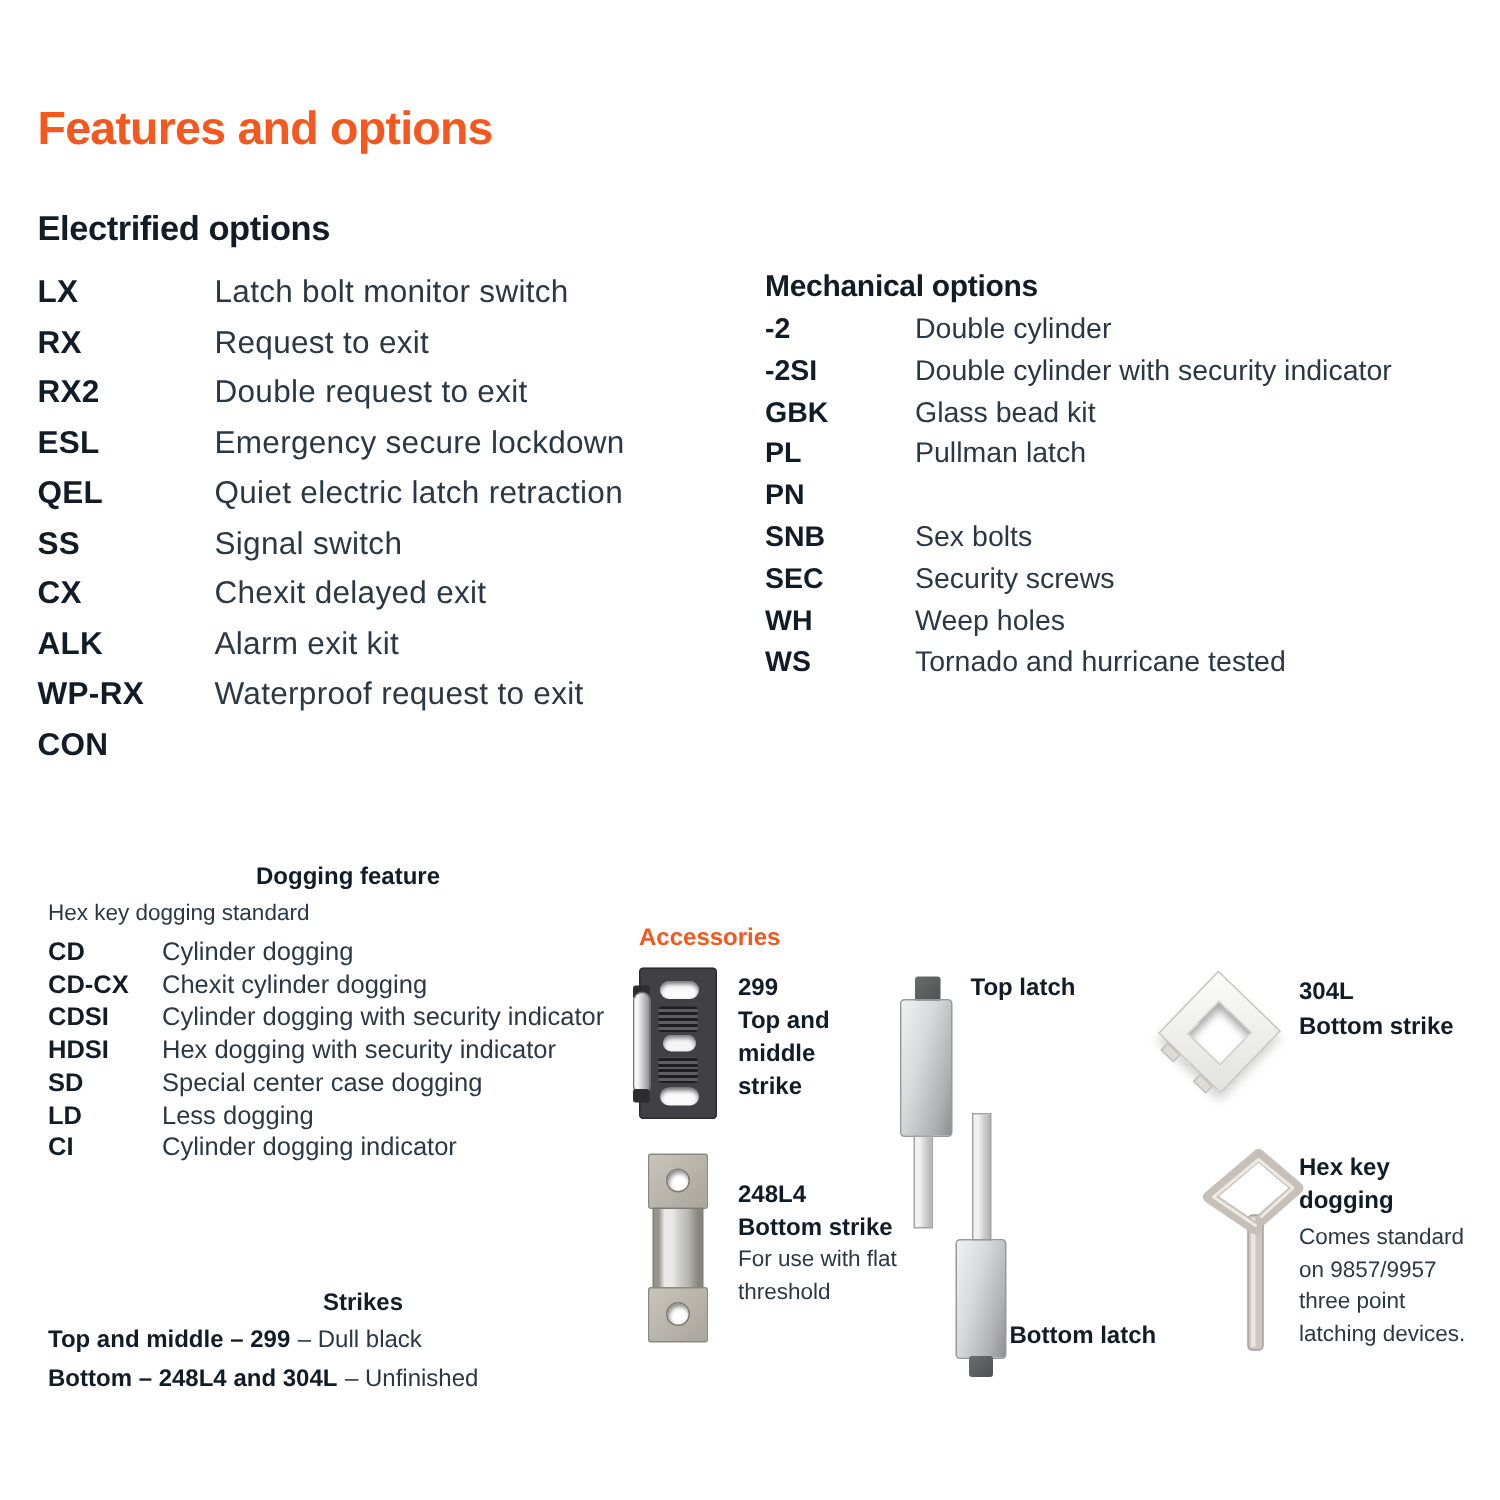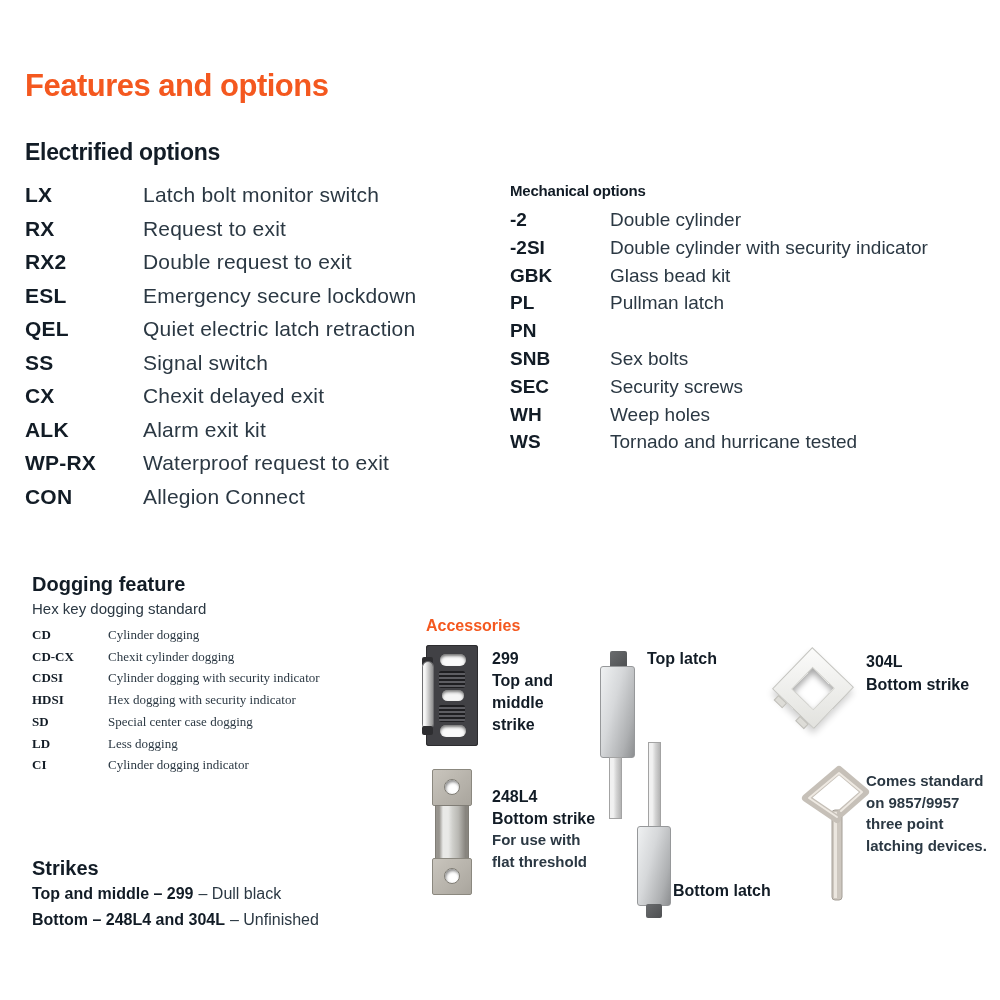--- a/index.html
+++ b/index.html
@@ -32,45 +32,45 @@
   
   .def-row{display:flex;}
   .def-row .term{font-weight:700;color:var(--heading);flex:none;}
   .def-row .desc{color:var(--body);}
 
   .list-lg{left:25px;top:178px;width:480px;}
   .list-lg .def-row{line-height:33.5px;font-size:21px;letter-spacing:0.2px;}
   .list-lg .term{width:118px;}
 
   .mech-block{left:510px;top:176px;width:485px;}
-  .mech-heading{font-size:15px;font-weight:700;color:var(--heading);line-height:30px;letter-spacing:-0.2px;}
+  .mech-heading{font-size:20px;font-weight:700;color:var(--heading);line-height:30px;letter-spacing:-0.2px;}
   .list-md .def-row{line-height:27.8px;font-size:19px;}
   .list-md .term{width:100px;}
 
   
   .dogging-block{left:32px;top:574px;width:400px;}
-  .sub-heading{font-size:20px;font-weight:700;color:var(--heading);line-height:21px;}
+  .sub-heading{font-size:16px;font-weight:700;color:var(--heading);line-height:21px;text-align:center;}
   .plain-text{font-size:15px;line-height:20px;margin-top:4px;color:var(--body);}
   .dogging-options-heading{margin-top:20px;}
   .list-sm{margin-top:5px;}
-  .list-sm .def-row{line-height:21.7px;font-size:13px;font-family:Liberation Serif, serif;}
+  .list-sm .def-row{line-height:21.7px;font-size:17px;}
   .list-sm .term{width:76px;}
 
   .strikes-block{left:32px;top:858px;width:420px;}
   .strike-line{font-size:16px;line-height:26px;color:var(--body);}
   .strike-line .bold{font-weight:700;color:var(--heading);margin-right:5px;}
   .strikes-block .sub-heading{margin-bottom:2px;}
 
   
   .accessories-heading{
     left:426px;top:617px;
     font-size:16px;font-weight:700;color:var(--accent);
   }
   .acc-label{font-size:16px;font-weight:700;color:var(--heading);line-height:22px;}
-  .acc-note{font-size:15px;font-weight:700;color:var(--body);line-height:21.5px;}
+  .acc-note{font-size:15px;font-weight:400;color:var(--body);line-height:21.5px;}
 
   .label-299{left:492px;top:648px;width:84px;}
   .label-top-latch{left:647px;top:648px;width:120px;}
   .label-304l{left:866px;top:650px;width:132px;line-height:23px;}
   .label-248l4{left:492px;top:786px;width:112px;line-height:21.5px;}
   .label-bottom-latch{left:673px;top:880px;width:140px;}
   .label-hexkey{left:866px;top:768px;width:124px;}
   .label-hexkey .acc-note{margin-top:2px;}
 
   
@@ -168,21 +168,20 @@
       <span class="desc">Alarm exit kit</span>
     </div>
 
     <div class="def-row">
       <span class="term">WP-RX</span>
       <span class="desc">Waterproof request to exit</span>
     </div>
 
     <div class="def-row">
       <span class="term">CON</span>
-      <span class="desc">Allegion Connect</span>
     </div>
   </div>
 
 <div class="abs mech-block">
   <h3 class="mech-heading">Mechanical options</h3>
   <div class="list-md">
 
       <div class="def-row">
         <span class="term">-2</span>
         <span class="desc">Double cylinder</span>
@@ -343,14 +342,15 @@
 
 <div class="abs g-hexkey">
   <svg width="75" height="142" viewBox="0 0 75 142">
     <rect x="35" y="48" width="10" height="90" rx="3" fill="#cdc7bf" stroke="#a49e96" stroke-width="1"></rect>
     <rect x="37" y="50" width="3" height="86" fill="#ebe6df"></rect>
     <path d="M40 57 L9 36 L42 8 L68 30 L44 51" fill="none" stroke="#c6c0b8" stroke-width="8" stroke-linejoin="round" stroke-linecap="round"></path>
     <path d="M40 55 L12 36 L42 11 L65 30 L44 49" fill="none" stroke="#eee9e2" stroke-width="2" stroke-linejoin="round" stroke-linecap="round"></path>
   </svg>
 </div>
 <div class="abs acc-label label-hexkey">
+  <div>Hex key dogging</div>
   <div class="acc-note">Comes standard on 9857/9957 three point latching devices.</div>
 </div>
 
 </body></html>

